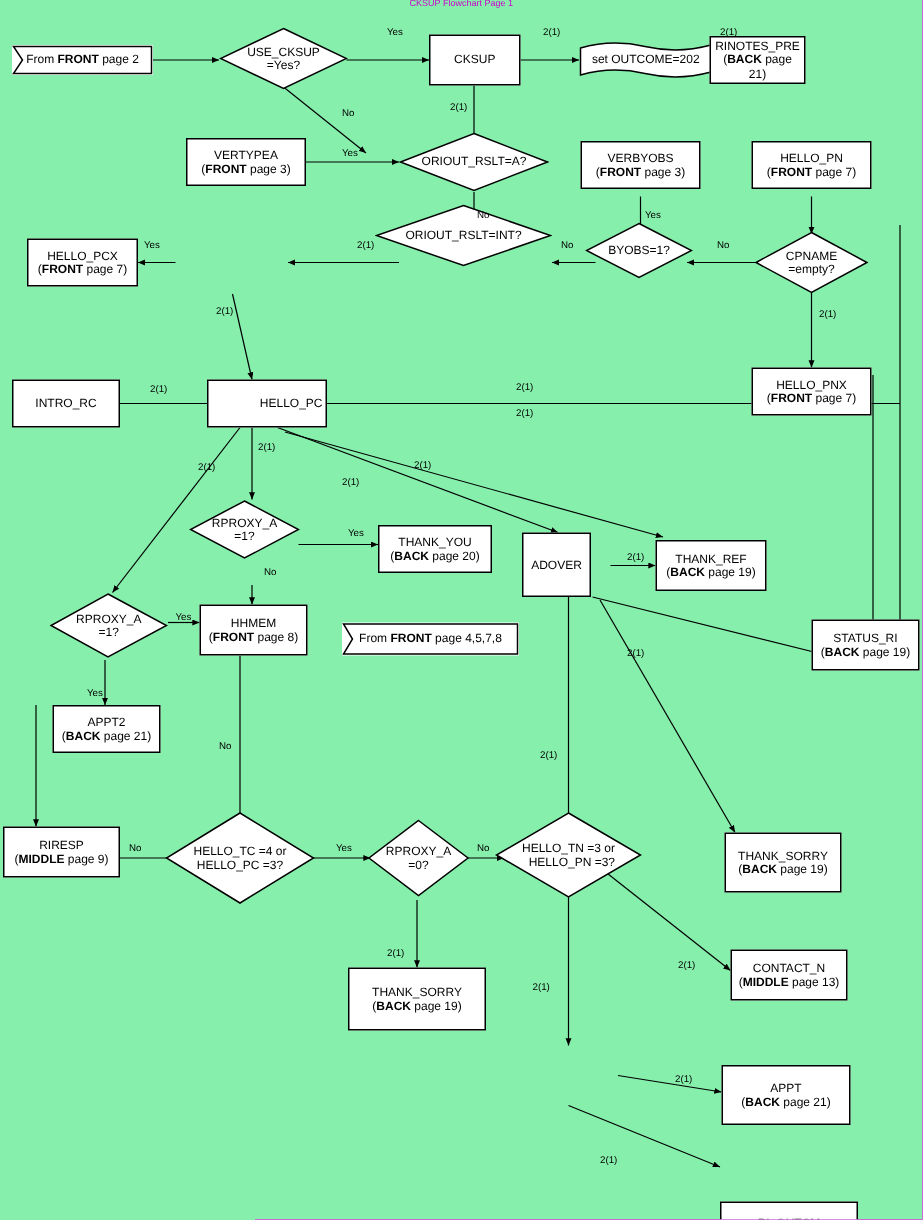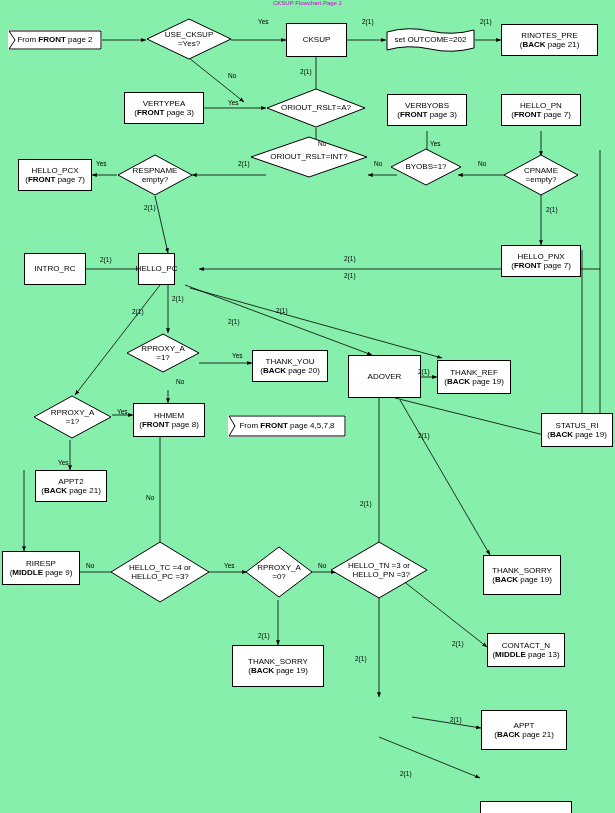--- a/index.html
+++ b/index.html
@@ -221,21 +221,21 @@
     <span class="inner">USE_CKSUP<br>=Yes?</span>
   </div>
 
   <div class="node tape" style="left:386px;top:26px;width:89px;height:28px;">
     <svg class="tshape" viewBox="0 0 89 28" preserveAspectRatio="none">
         <path d="M1,6 Q22,0 44,5 Q66,10 88,4 L88,22 Q66,28 44,23 Q22,18 1,24 Z" fill="#ffffff" stroke="#000" stroke-width="1"></path>
       </svg>
     <span class="inner">set OUTCOME=202</span>
   </div>
 
-  <div class="node box" style="left:501px;top:24px;width:97px;height:32px;">
+  <div class="node box" style="left:473px;top:24px;width:64px;height:32px;">
     <span class="inner">RINOTES_PRE<br>(<b>BACK</b> page 21)</span>
   </div>
 
   <div class="node box" style="left:124px;top:92px;width:80px;height:32px;">
     <span class="inner">VERTYPEA<br>(<b>FRONT</b> page 3)</span>
   </div>
 
   <div class="node diamond" style="left:266px;top:88px;width:100px;height:40px;">
     <svg class="dshape" viewBox="0 0 100 40" preserveAspectRatio="none">
         <polygon points="50,1 99,20 50,39 1,20" fill="#ffffff" stroke="#000" stroke-width="1"></polygon>
@@ -248,26 +248,20 @@
   </div>
 
   <div class="node box" style="left:501px;top:94px;width:80px;height:32px;">
     <span class="inner">HELLO_PN<br>(<b>FRONT</b> page 7)</span>
   </div>
 
   <div class="node box" style="left:18px;top:159px;width:74px;height:32px;">
     <span class="inner">HELLO_PCX<br>(<b>FRONT</b> page 7)</span>
   </div>
 
-  <div class="node diamond" style="left:117px;top:154px;width:76px;height:42px;">
-    <svg class="dshape" viewBox="0 0 76 42" preserveAspectRatio="none">
-        <polygon points="38,1 75,21 38,41 1,21" fill="#ffffff" stroke="#000" stroke-width="1"></polygon>
-      </svg>
-    <span class="inner">RESPNAME<br>empty?</span>
-  </div>
 
   <div class="node diamond" style="left:250px;top:136px;width:118px;height:42px;">
     <svg class="dshape" viewBox="0 0 118 42" preserveAspectRatio="none">
         <polygon points="59,1 117,21 59,41 1,21" fill="#ffffff" stroke="#000" stroke-width="1"></polygon>
       </svg>
     <span class="inner">ORIOUT_RSLT=INT?</span>
   </div>
 
   <div class="node diamond" style="left:390px;top:148px;width:72px;height:38px;">
     <svg class="dshape" viewBox="0 0 72 38" preserveAspectRatio="none">
@@ -280,40 +274,40 @@
     <svg class="dshape" viewBox="0 0 76 42" preserveAspectRatio="none">
         <polygon points="38,1 75,21 38,41 1,21" fill="#ffffff" stroke="#000" stroke-width="1"></polygon>
       </svg>
     <span class="inner">CPNAME<br>=empty?</span>
   </div>
 
   <div class="node box" style="left:501px;top:245px;width:80px;height:32px;">
     <span class="inner">HELLO_PNX<br>(<b>FRONT</b> page 7)</span>
   </div>
 
-  <div class="node box" style="left:24px;top:253px;width:62px;height:32px;text-align:center;">
+  <div class="node box" style="left:8px;top:253px;width:72px;height:32px;text-align:center;">
     <span class="inner">INTRO_RC</span>
   </div>
 
-  <div class="node box" style="left:138px;top:253px;width:37px;height:32px;">
+  <div class="node box" style="left:138px;top:253px;width:80px;height:32px;justify-content:flex-end;">
     <span class="inner">HELLO_PC</span>
   </div>
 
   <div class="node diamond" style="left:126px;top:333px;width:74px;height:40px;">
     <svg class="dshape" viewBox="0 0 74 40" preserveAspectRatio="none">
         <polygon points="37,1 73,20 37,39 1,20" fill="#ffffff" stroke="#000" stroke-width="1"></polygon>
       </svg>
     <span class="inner">RPROXY_A<br>=1?</span>
   </div>
 
   <div class="node box" style="left:252px;top:350px;width:76px;height:32px;">
     <span class="inner">THANK_YOU<br>(<b>BACK</b> page 20)</span>
   </div>
 
-  <div class="node box" style="left:348px;top:355px;width:73px;height:43px;">
+  <div class="node box" style="left:348px;top:355px;width:46px;height:43px;">
     <span class="inner">ADOVER</span>
   </div>
 
   <div class="node box" style="left:437px;top:360px;width:74px;height:34px;">
     <span class="inner">THANK_REF<br>(<b>BACK</b> page 19)</span>
   </div>
 
   <div class="node diamond" style="left:33px;top:395px;width:79px;height:44px;">
     <svg class="dshape" viewBox="0 0 79 44" preserveAspectRatio="none">
         <polygon points="39,1 78,22 39,43 1,22" fill="#ffffff" stroke="#000" stroke-width="1"></polygon>

